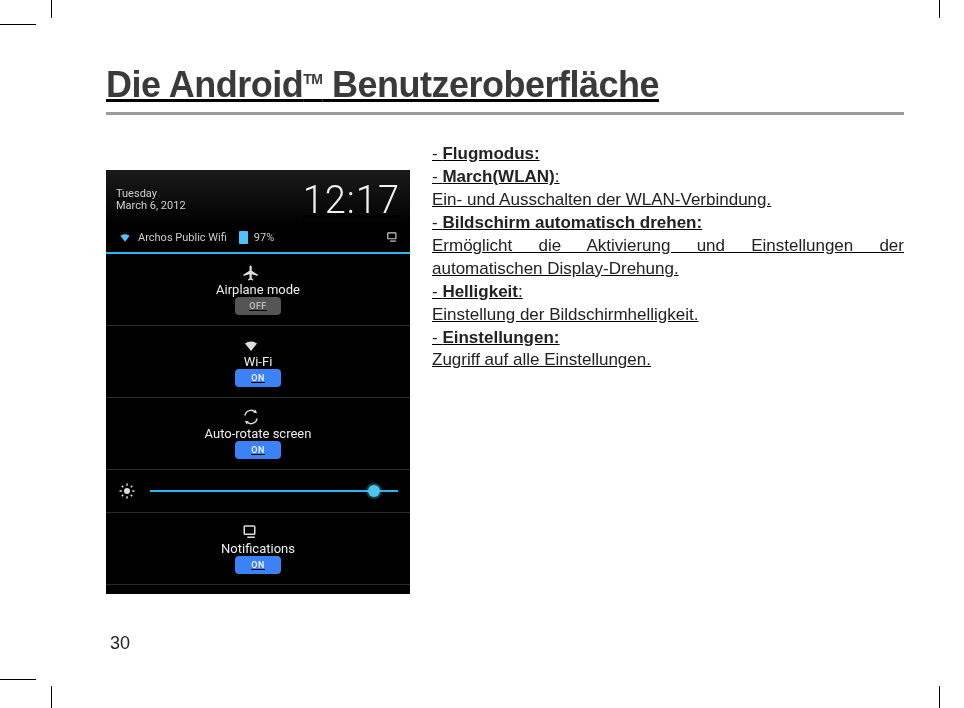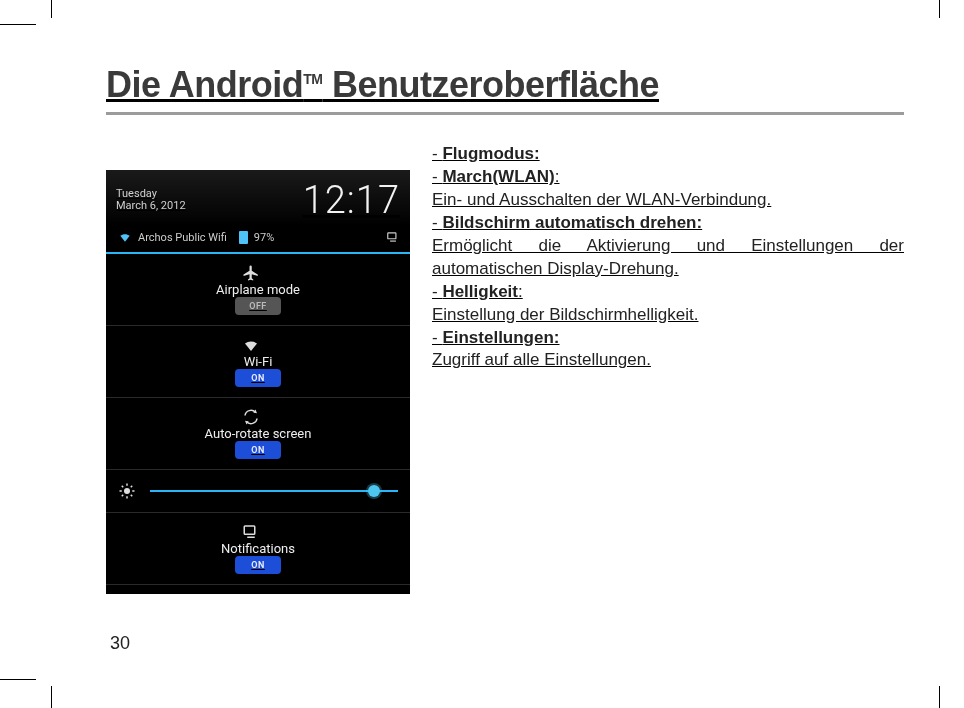--- a/index.html
+++ b/index.html
@@ -30,21 +30,21 @@
   .shot .statusrow { display:flex; align-items:center; gap:6px; padding: 4px 10px 8px 12px; font-size: 11px; color:#ccc; }
   .shot .statusrow .icon { width:14px; height:14px; display:inline-block; }
   .shot .statusrow .battery { display:inline-block; width:9px; height:13px; background:#4fc3f7; border-radius:1px; margin-left:6px; }
   .shot .statusrow .spacer { flex:1; }
   .shot .blueline { height:2px; background:#29b6f6; }
   .shot .row { display:flex; align-items:center; padding: 10px 12px; border-bottom:1px solid #2a2a2a; font-size:13px; background: rgba(0,0,0,0.6); flex-direction: column; }
   .shot .row .ricon { width:18px; height:18px; margin-right:14px; display:flex; align-items:center; justify-content:center; }
   .shot .row .label { flex:1; color:#eee; }
   .shot .toggle { width:46px; height:18px; border-radius:4px; font-size:9px; display:flex; align-items:center; justify-content:center; font-weight:600; letter-spacing:0.5px; }
   .shot .toggle.off { background:#555; color:#bbb; }
-  .shot .toggle.on  { background:#1d4ed8; color:#eef; }
+  .shot .toggle.on  { background:#3b82f6; color:#eef; }
   .shot .sliderrow { display:flex; align-items:center; padding: 12px 12px; border-bottom:1px solid #2a2a2a; }
   .shot .slider-track { flex:1; height:2px; background:#29b6f6; margin-left:14px; position:relative; }
   .shot .slider-thumb { position:absolute; right:18px; top:-5px; width:12px; height:12px; border-radius:50%; background:#4ec5ef; box-shadow:0 0 0 2px rgba(78,197,239,0.3); }
 
   
   .desc { flex:1; font-size: 17px; line-height: 1.35; color:#222; }
   .desc h2 { font-size: 19px; font-weight: 700; margin-bottom: 14px; }
   .desc p { text-align: justify; }
   .desc .item-head { font-weight:700; }
   .desc .bullet { }

